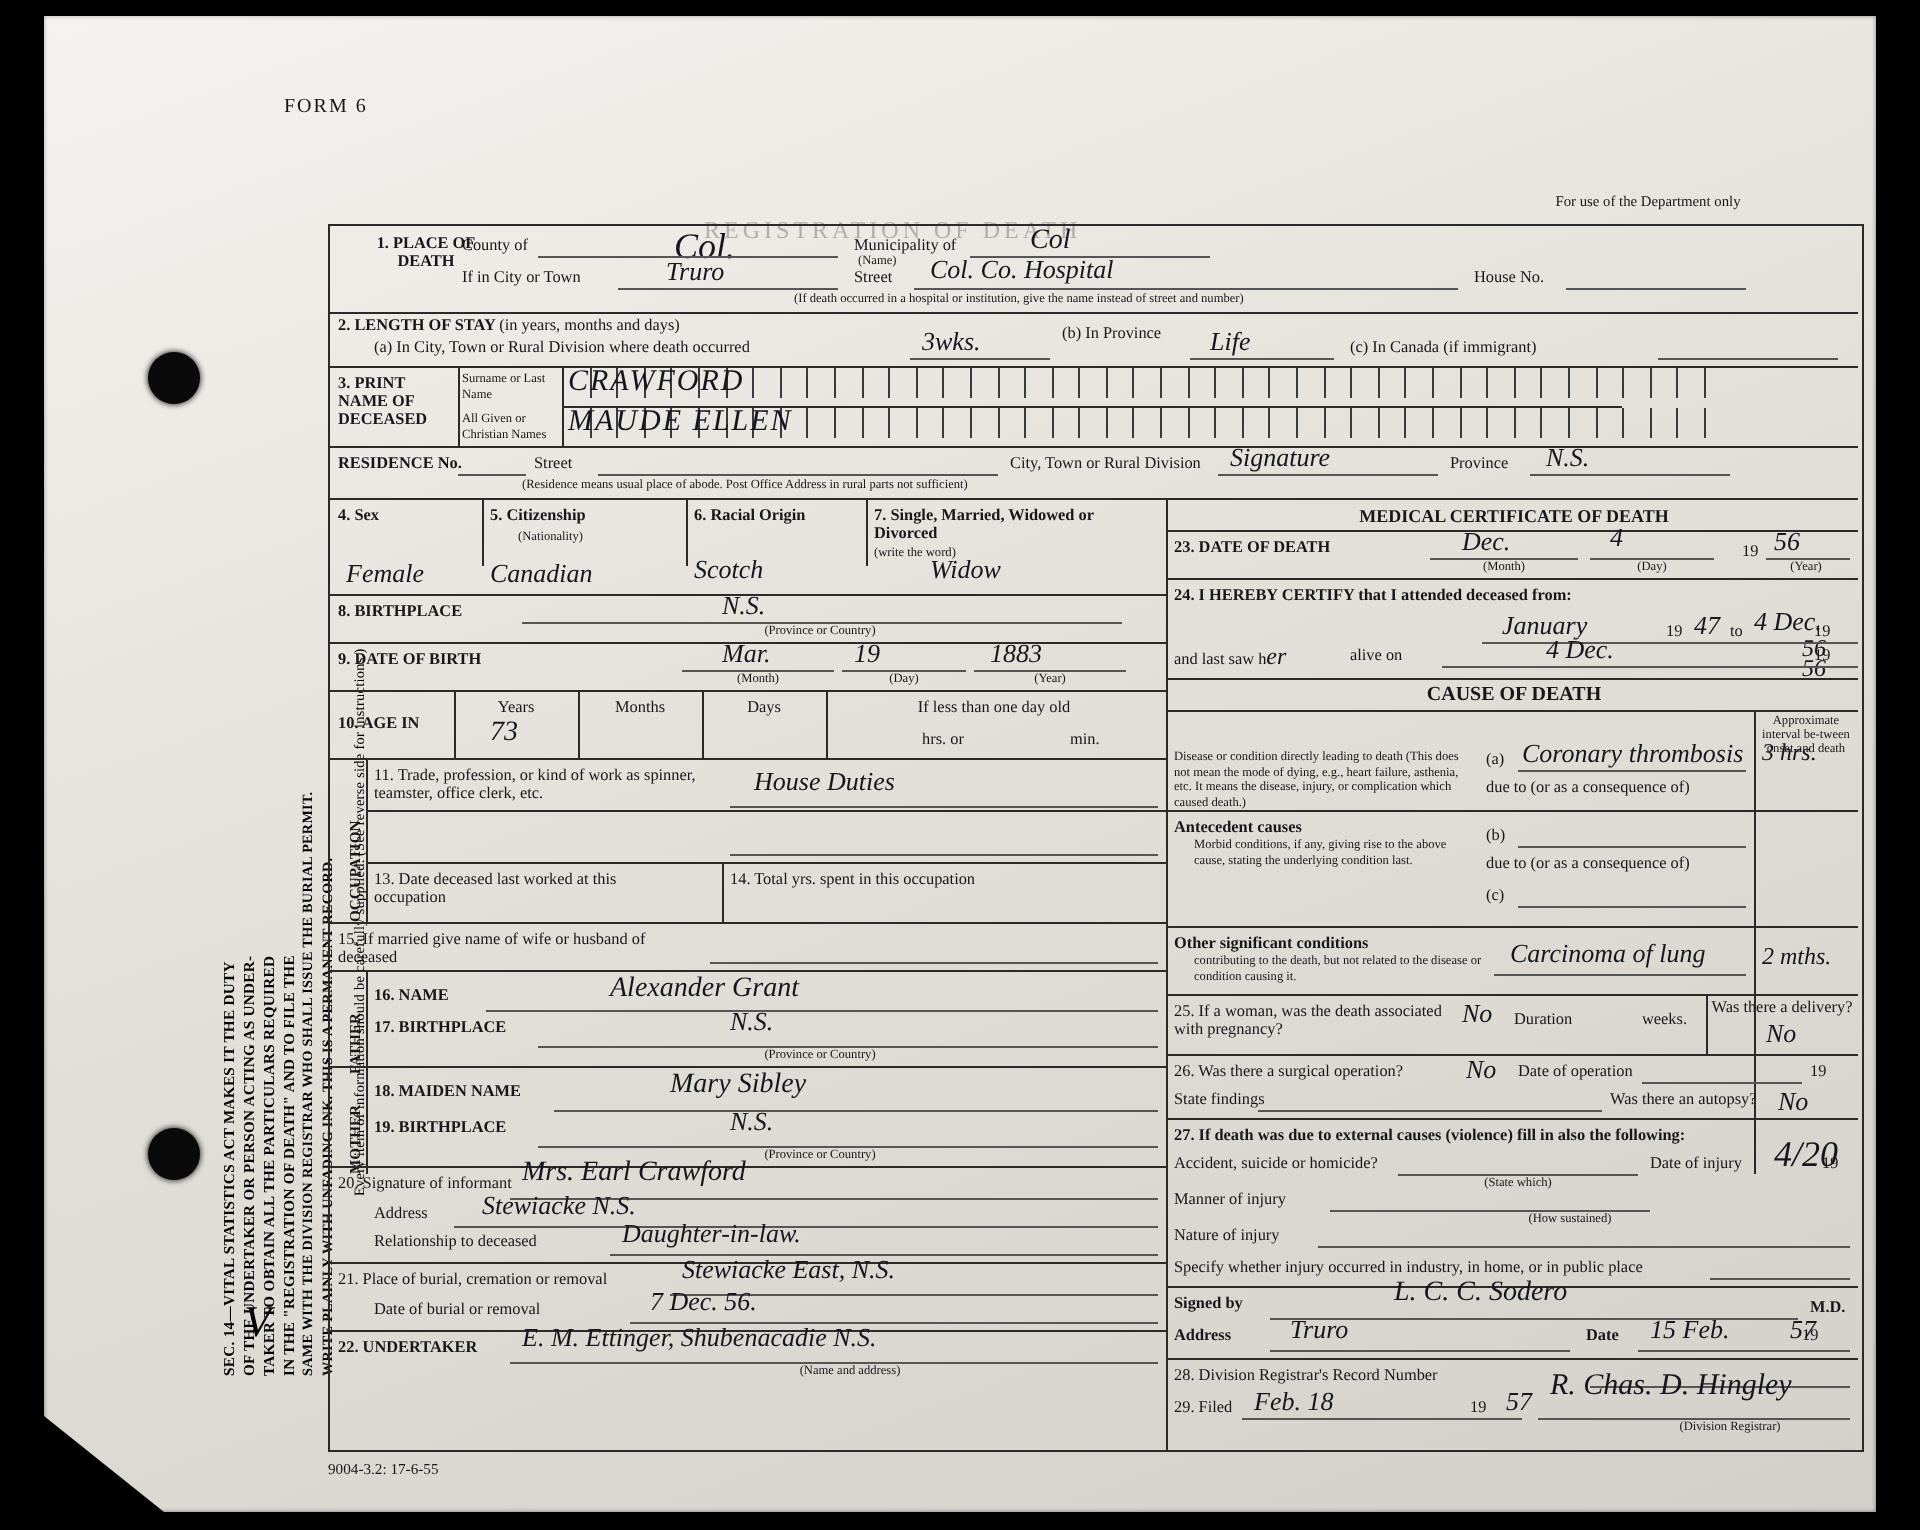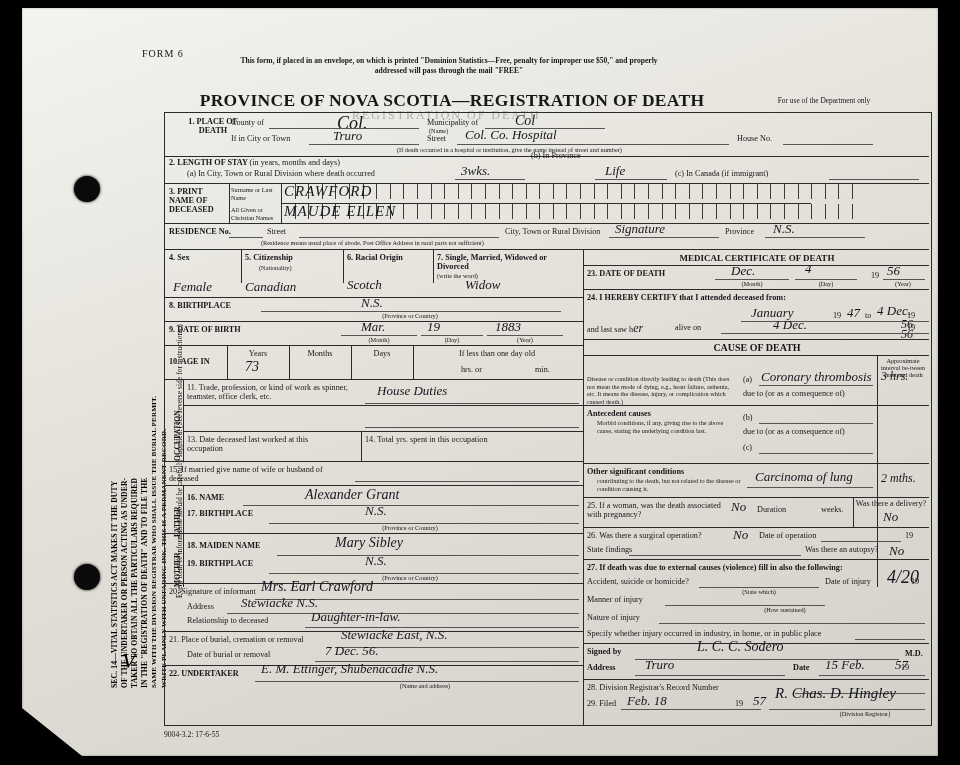--- a/index.html
+++ b/index.html
@@ -66,23 +66,21 @@
       <div class="vtext" style="left:42px;top:560px;font-size:7.1px;">SAME WITH THE DIVISION REGISTRAR WHO SHALL ISSUE THE BURIAL PERMIT.</div>
       <div class="vtext" style="left:52px;top:560px;font-size:7.1px;">WRITE PLAINLY WITH UNFADING INK.   THIS IS A PERMANENT RECORD.</div>
       <div class="vtext reg" style="left:68px;top:470px;">Every item of information should be carefully supplied.</div>
       <div class="vtext reg" style="left:68px;top:300px;">(See reverse side for instructions.)</div>
     </div>
     <div class="sideV">V</div>
 
     <div class="form">
 
       <div class="formno">FORM 6</div>
-      <div class="noticebox">This form, if placed in an envelope, on which is printed "Dominion Statistics—Free, penalty for improper use $50," and properly addressed will pass through the mail "FREE"</div>
       <div class="ghost">REGISTRATION OF DEATH</div>
-      <div class="title">PROVINCE OF NOVA SCOTIA—REGISTRATION OF DEATH</div>
 
       <div class="deptuse">For use of the Department only</div>
 
       <div class="mainbox">
 
         <div class="row lbl bold" style="left:20px;top:4px;width:56px;line-height:9px;text-align:center;">1. PLACE OF DEATH</div>
         <div class="row lbl" style="left:66px;top:5px;">County of</div>
         <div class="h" style="left:172px;top:0px;font-size:18px;">Col.</div>
         <div class="ul" style="left:104px;top:15px;width:150px;"></div>
         <div class="row lbl" style="left:262px;top:5px;">Municipality of</div>
@@ -98,21 +96,21 @@
         <div class="row lbl" style="left:572px;top:21px;">House No.</div>
         <div class="ul" style="left:618px;top:31px;width:90px;"></div>
         <div class="row xs" style="left:232px;top:33px;">(If death occurred in a hospital or institution, give the name instead of street and number)</div>
         <div class="row xs" style="left:264px;top:14px;">(Name)</div>
 
         <div class="hr" style="left:0;top:43px;width:764px;"></div>
         <div class="row lbl bold" style="left:4px;top:45px;"><span>2. LENGTH OF STAY</span> <span class="lbl" style="font-weight:normal">(in years, months and days)</span></div>
         <div class="row lbl" style="left:22px;top:56px;">(a) In City, Town or Rural Division where death occurred</div>
         <div class="h" style="left:296px;top:50px;font-size:13px;">3wks.</div>
         <div class="ul" style="left:290px;top:66px;width:70px;"></div>
-        <div class="row lbl" style="left:366px;top:38px;">(b) In Province</div>
+        <div class="row lbl" style="left:366px;top:49px;">(b) In Province</div>
         <div class="h" style="left:440px;top:50px;font-size:13px;">Life</div>
         <div class="ul" style="left:430px;top:66px;width:72px;"></div>
         <div class="row lbl" style="left:510px;top:56px;">(c) In Canada (if immigrant)</div>
         <div class="ul" style="left:664px;top:66px;width:90px;"></div>
 
         <div class="hr" style="left:0;top:70px;width:764px;"></div>
         <div class="row lbl bold" style="left:4px;top:74px;width:56px;line-height:9px;">3. PRINT NAME OF DECEASED</div>
         <div class="row xs" style="left:66px;top:73px;width:48px;line-height:7.5px;">Surname or Last Name</div>
         <div class="vr" style="left:64px;top:70px;height:40px;"></div>
         <div class="vr" style="left:116px;top:70px;height:40px;"></div>

